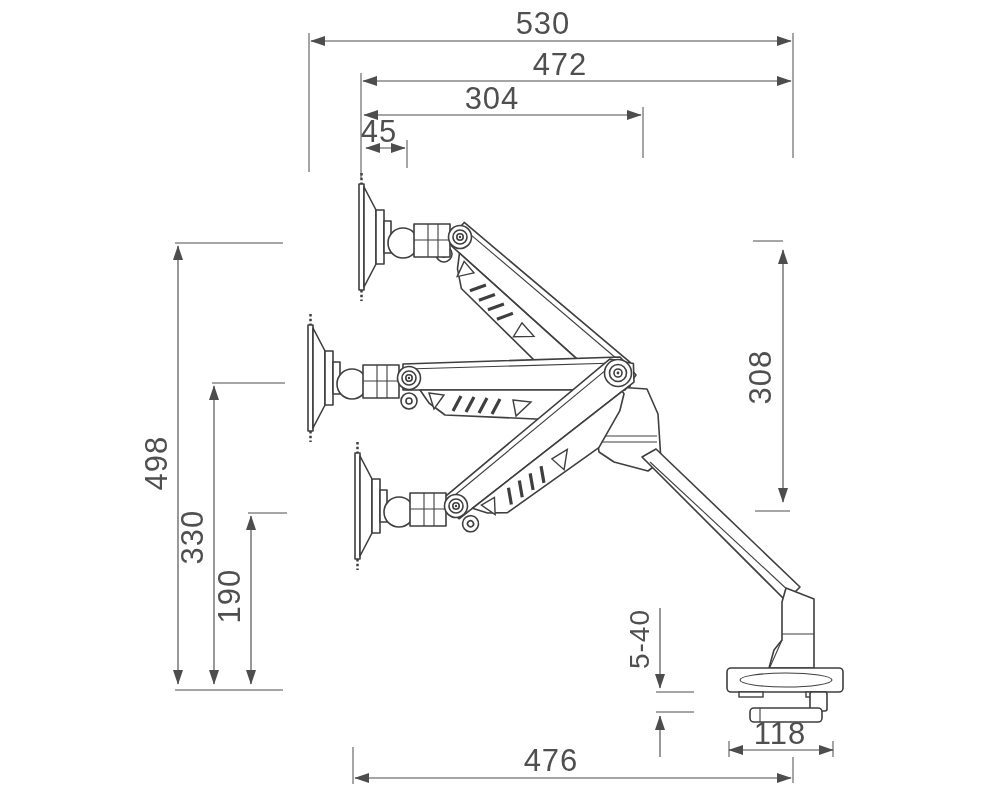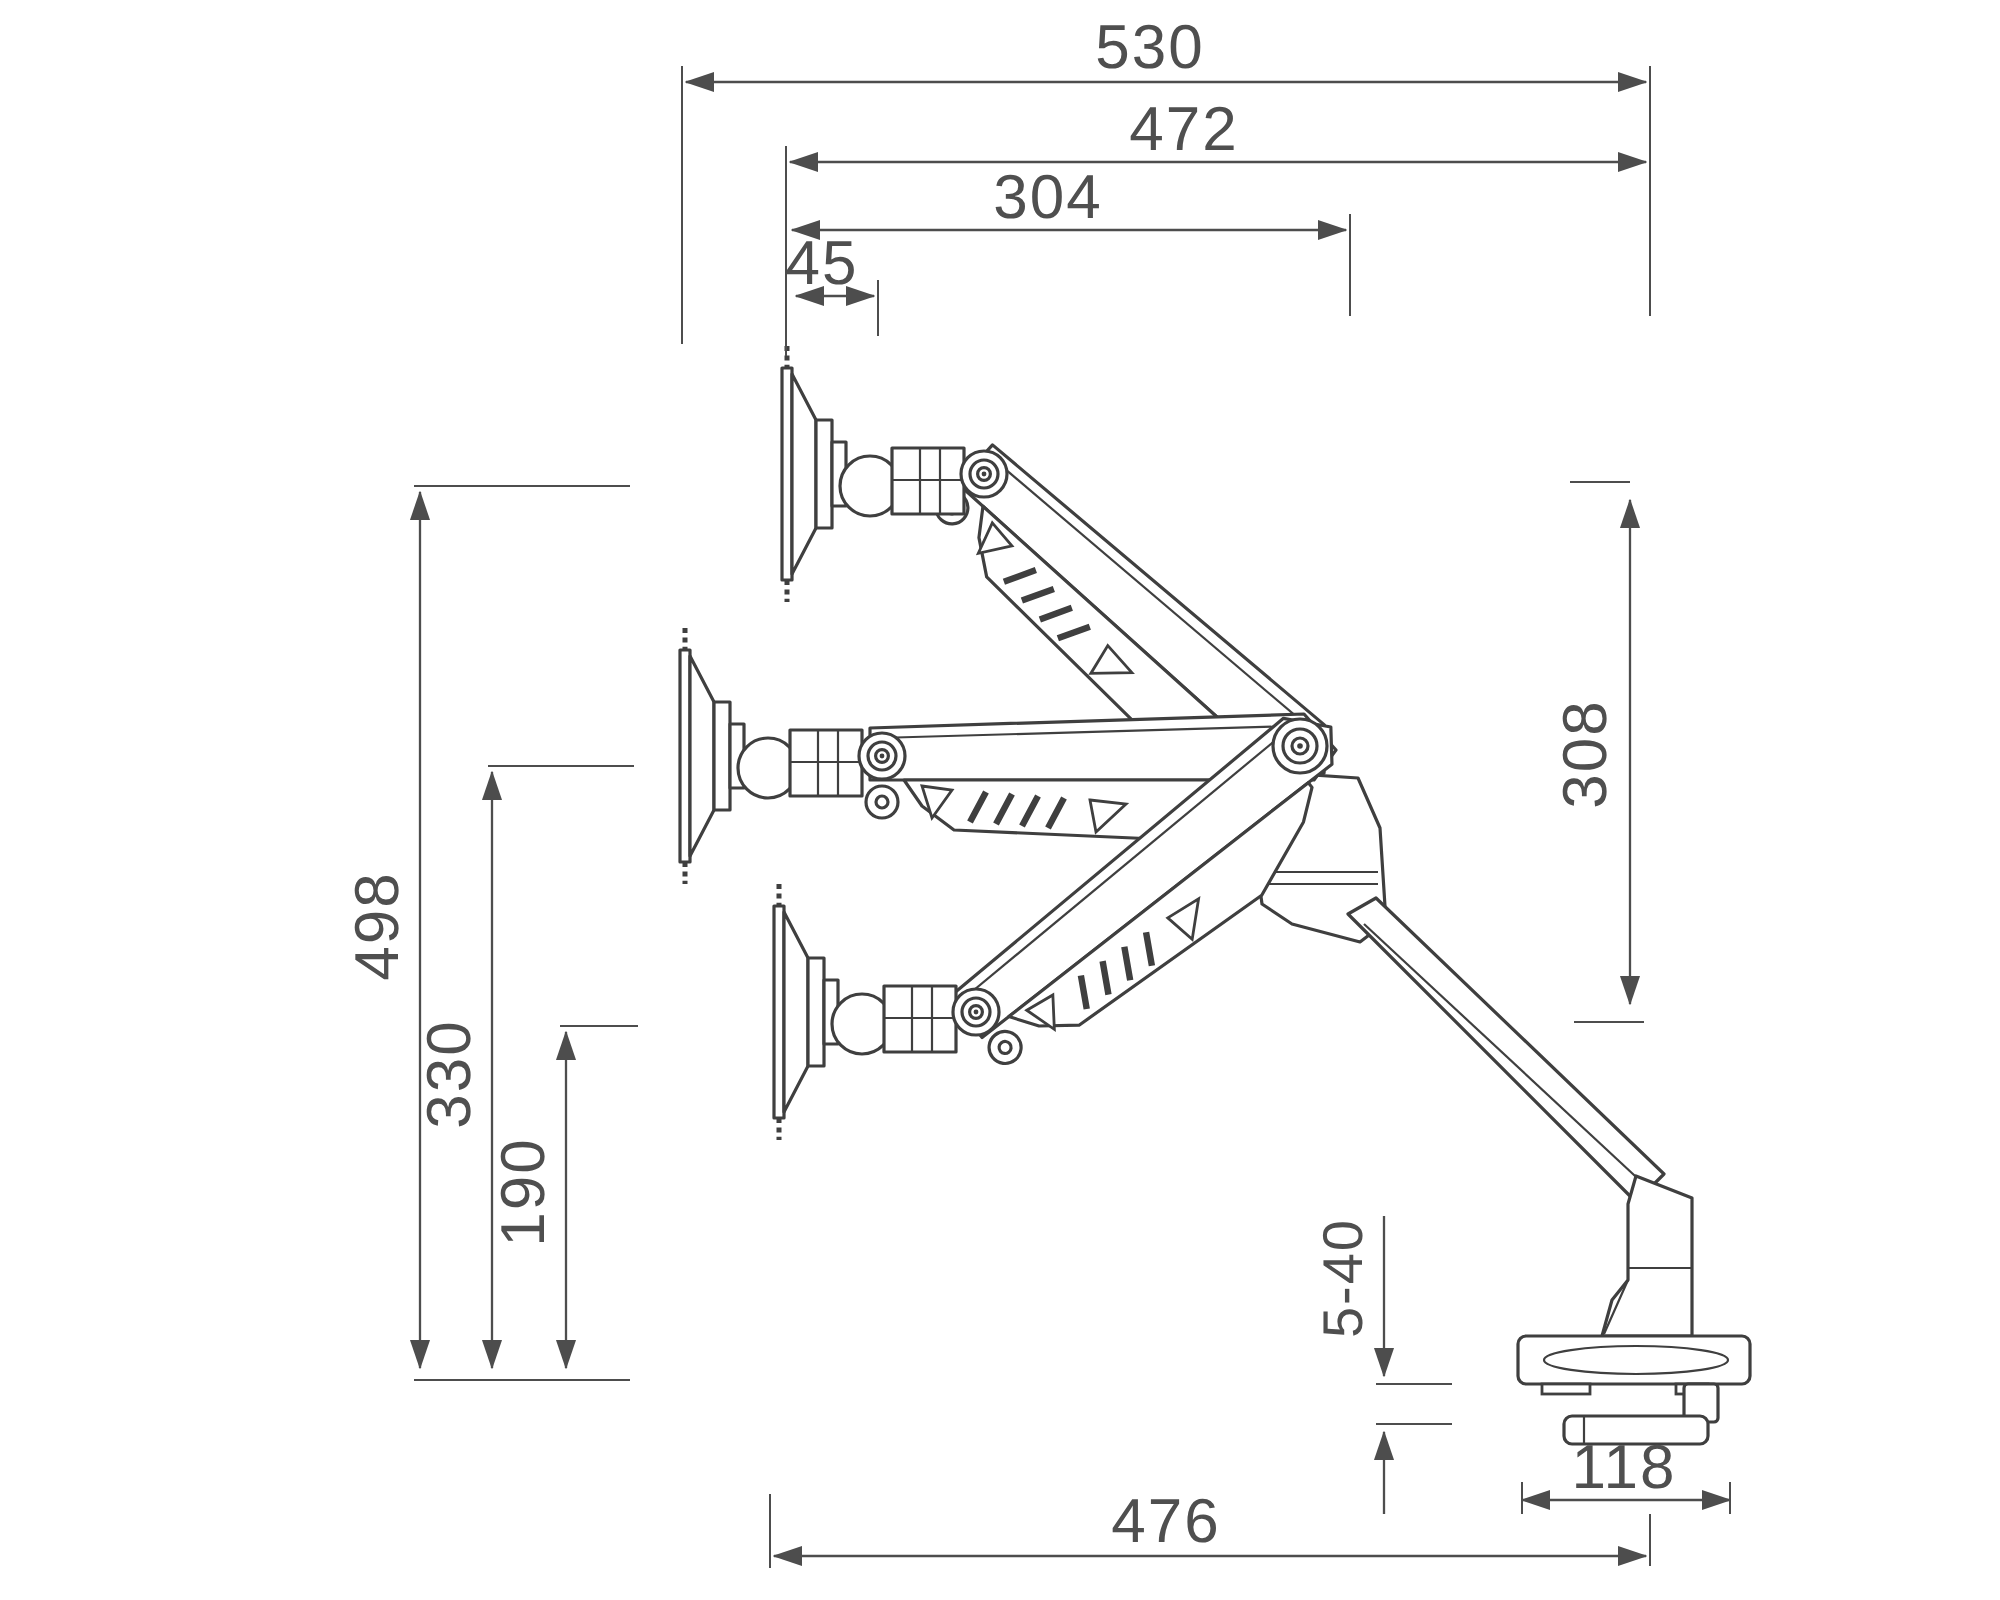--- a/index.html
+++ b/index.html
@@ -1,16 +1,16 @@
 <!DOCTYPE html>
 <html><head>
 <meta charset="utf-8">
 <style>
   html,body{margin:0;padding:0;background:#ffffff;}
-  .frame{width:924px;height:800px;position:relative;background:#ffffff;overflow:hidden;padding-left:32px;}
+  .frame{width:924px;height:800px;position:relative;background:#ffffff;overflow:hidden;}
   svg{display:block;}
   .obj{stroke:#3f3f3f;stroke-width:1.6;fill:#ffffff;stroke-linejoin:round;}
   .obj-thin{stroke:#3f3f3f;stroke-width:1.1;fill:none;}
   .obj-fill{stroke:#3f3f3f;stroke-width:1.4;fill:#ffffff;}
   .slot{stroke:#3f3f3f;stroke-width:3.2;fill:none;stroke-linecap:butt;}
   .dim{stroke:#4d4d4d;stroke-width:1.15;fill:none;}
   .ext{stroke:#4d4d4d;stroke-width:1;fill:none;}
   .dash{stroke:#3f3f3f;stroke-width:2.5;stroke-dasharray:2.5 2.2;fill:none;}
   .dim-text{font-family:"Liberation Sans", sans-serif;font-size:31px;fill:#4f4f4f;letter-spacing:1px;}
   .dim-text-sm{font-family:"Liberation Sans", sans-serif;font-size:28px;fill:#4f4f4f;letter-spacing:1px;}

